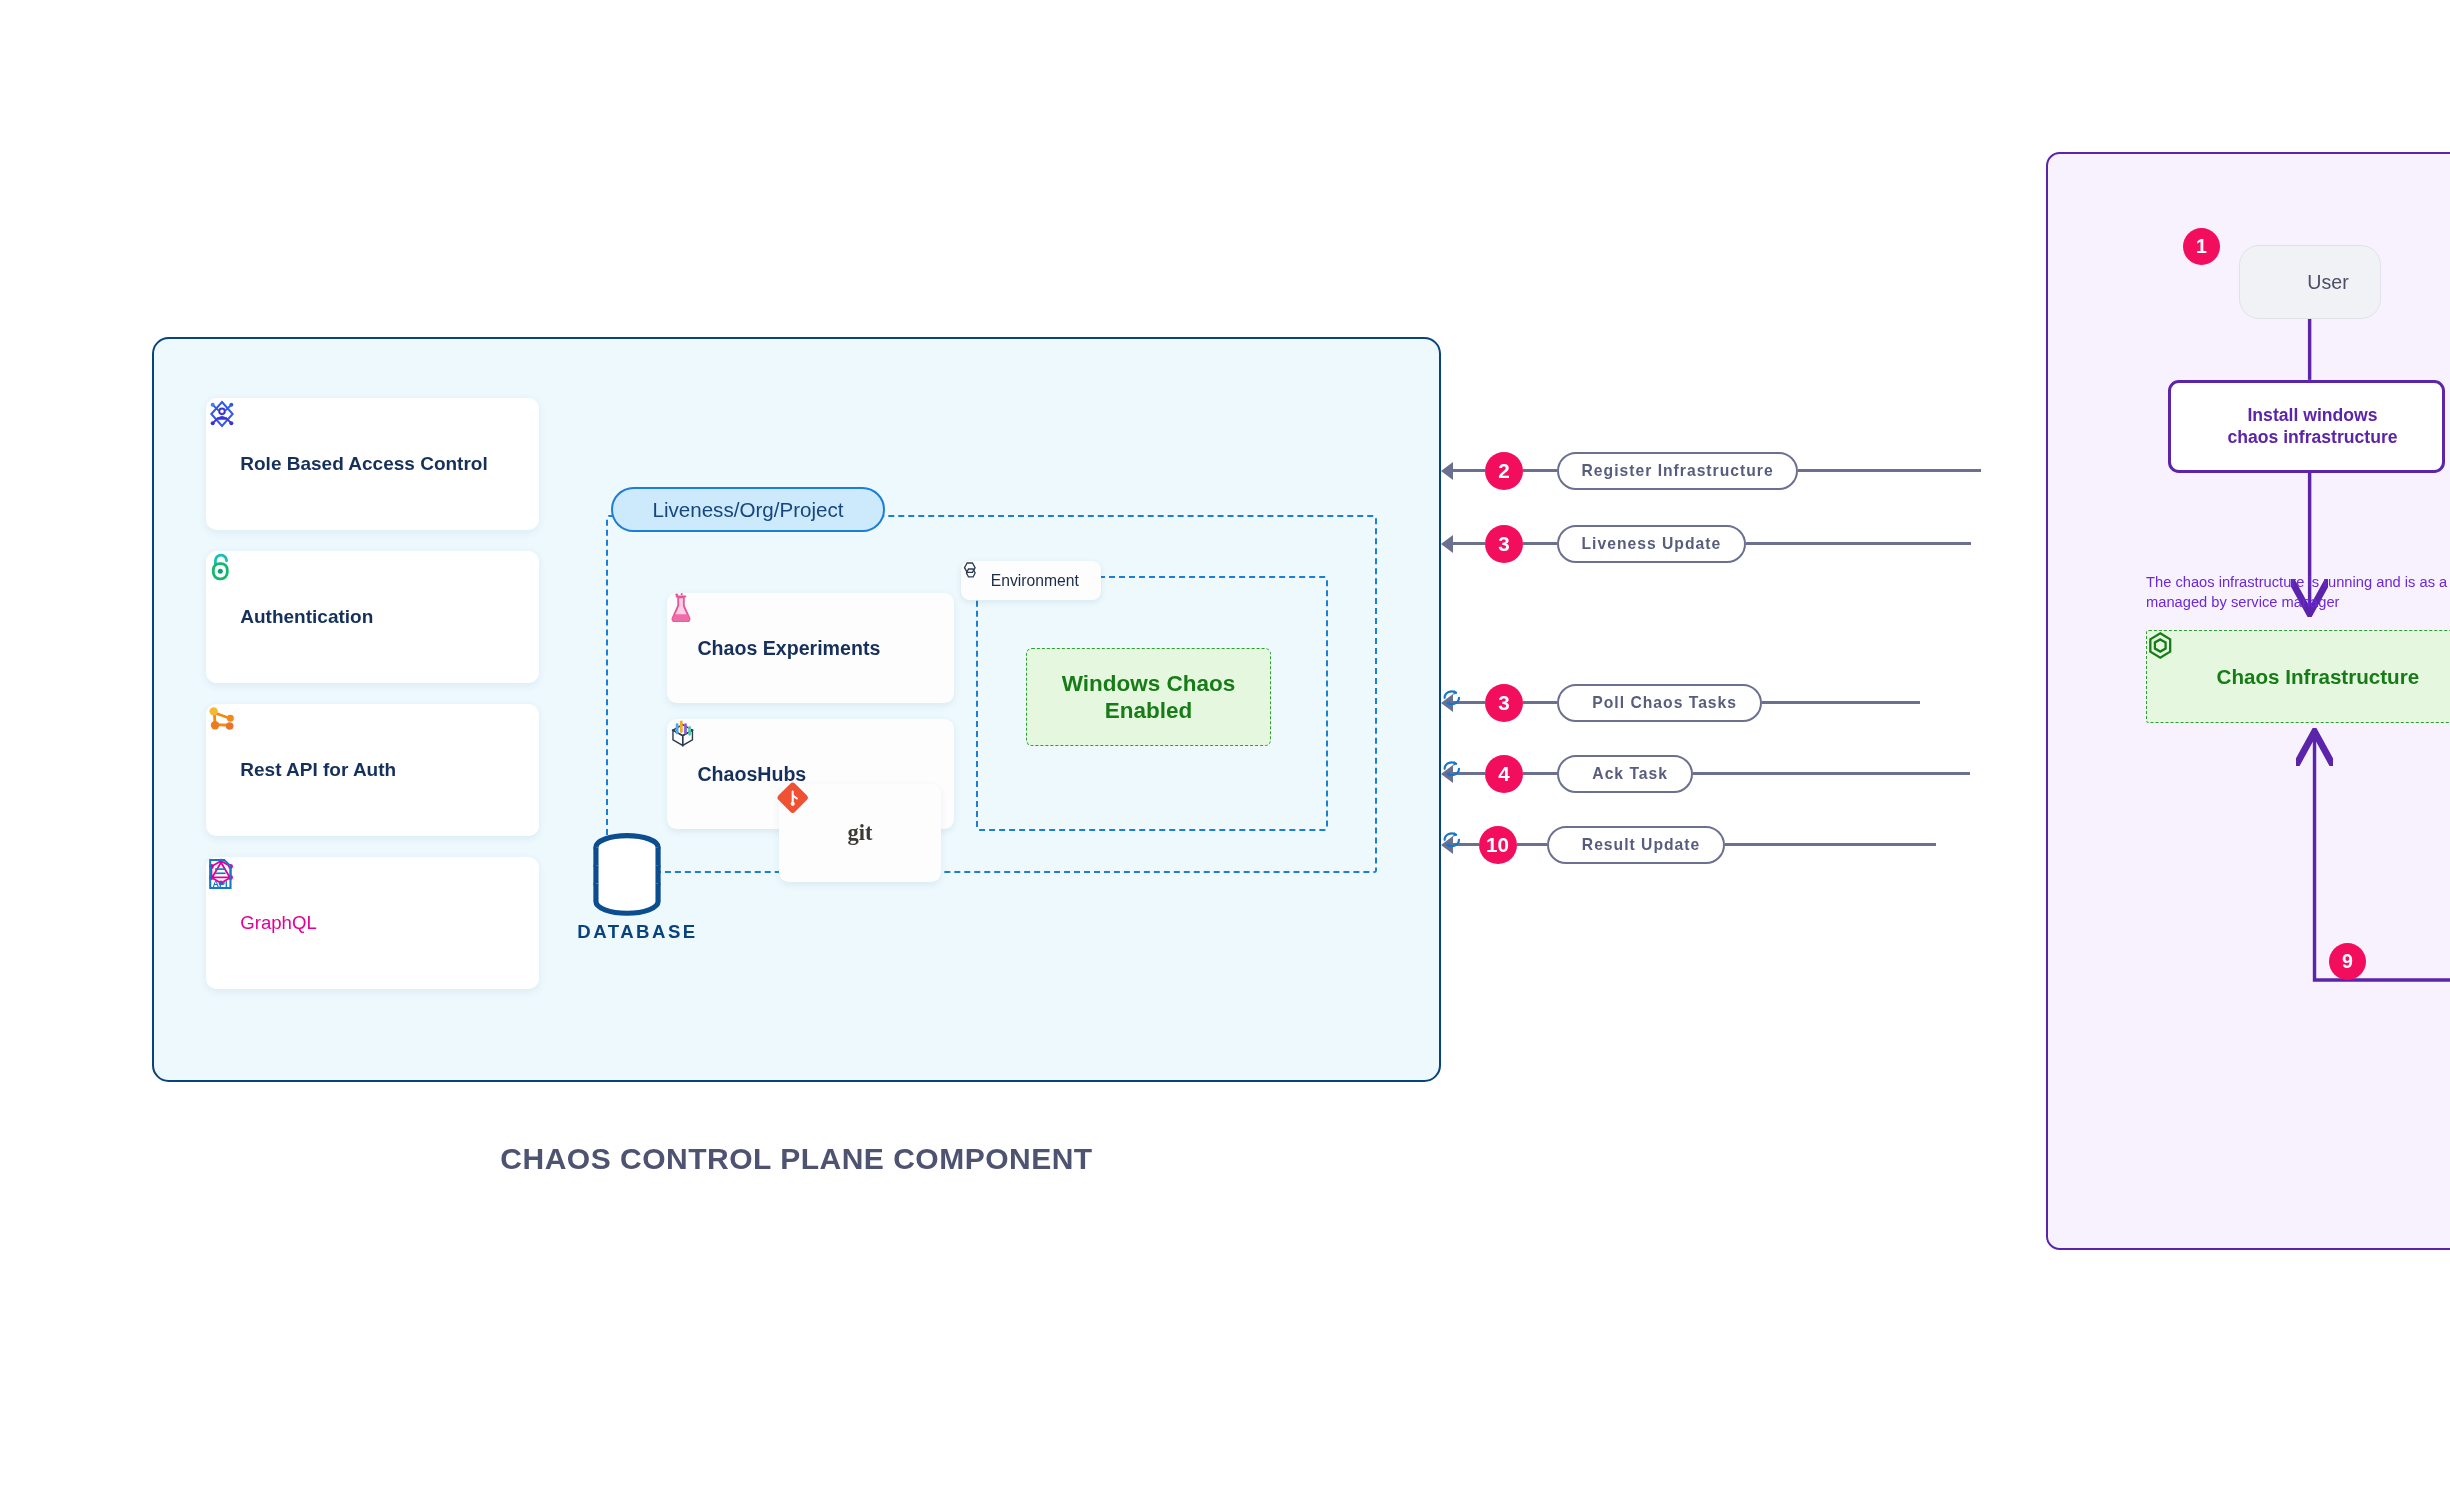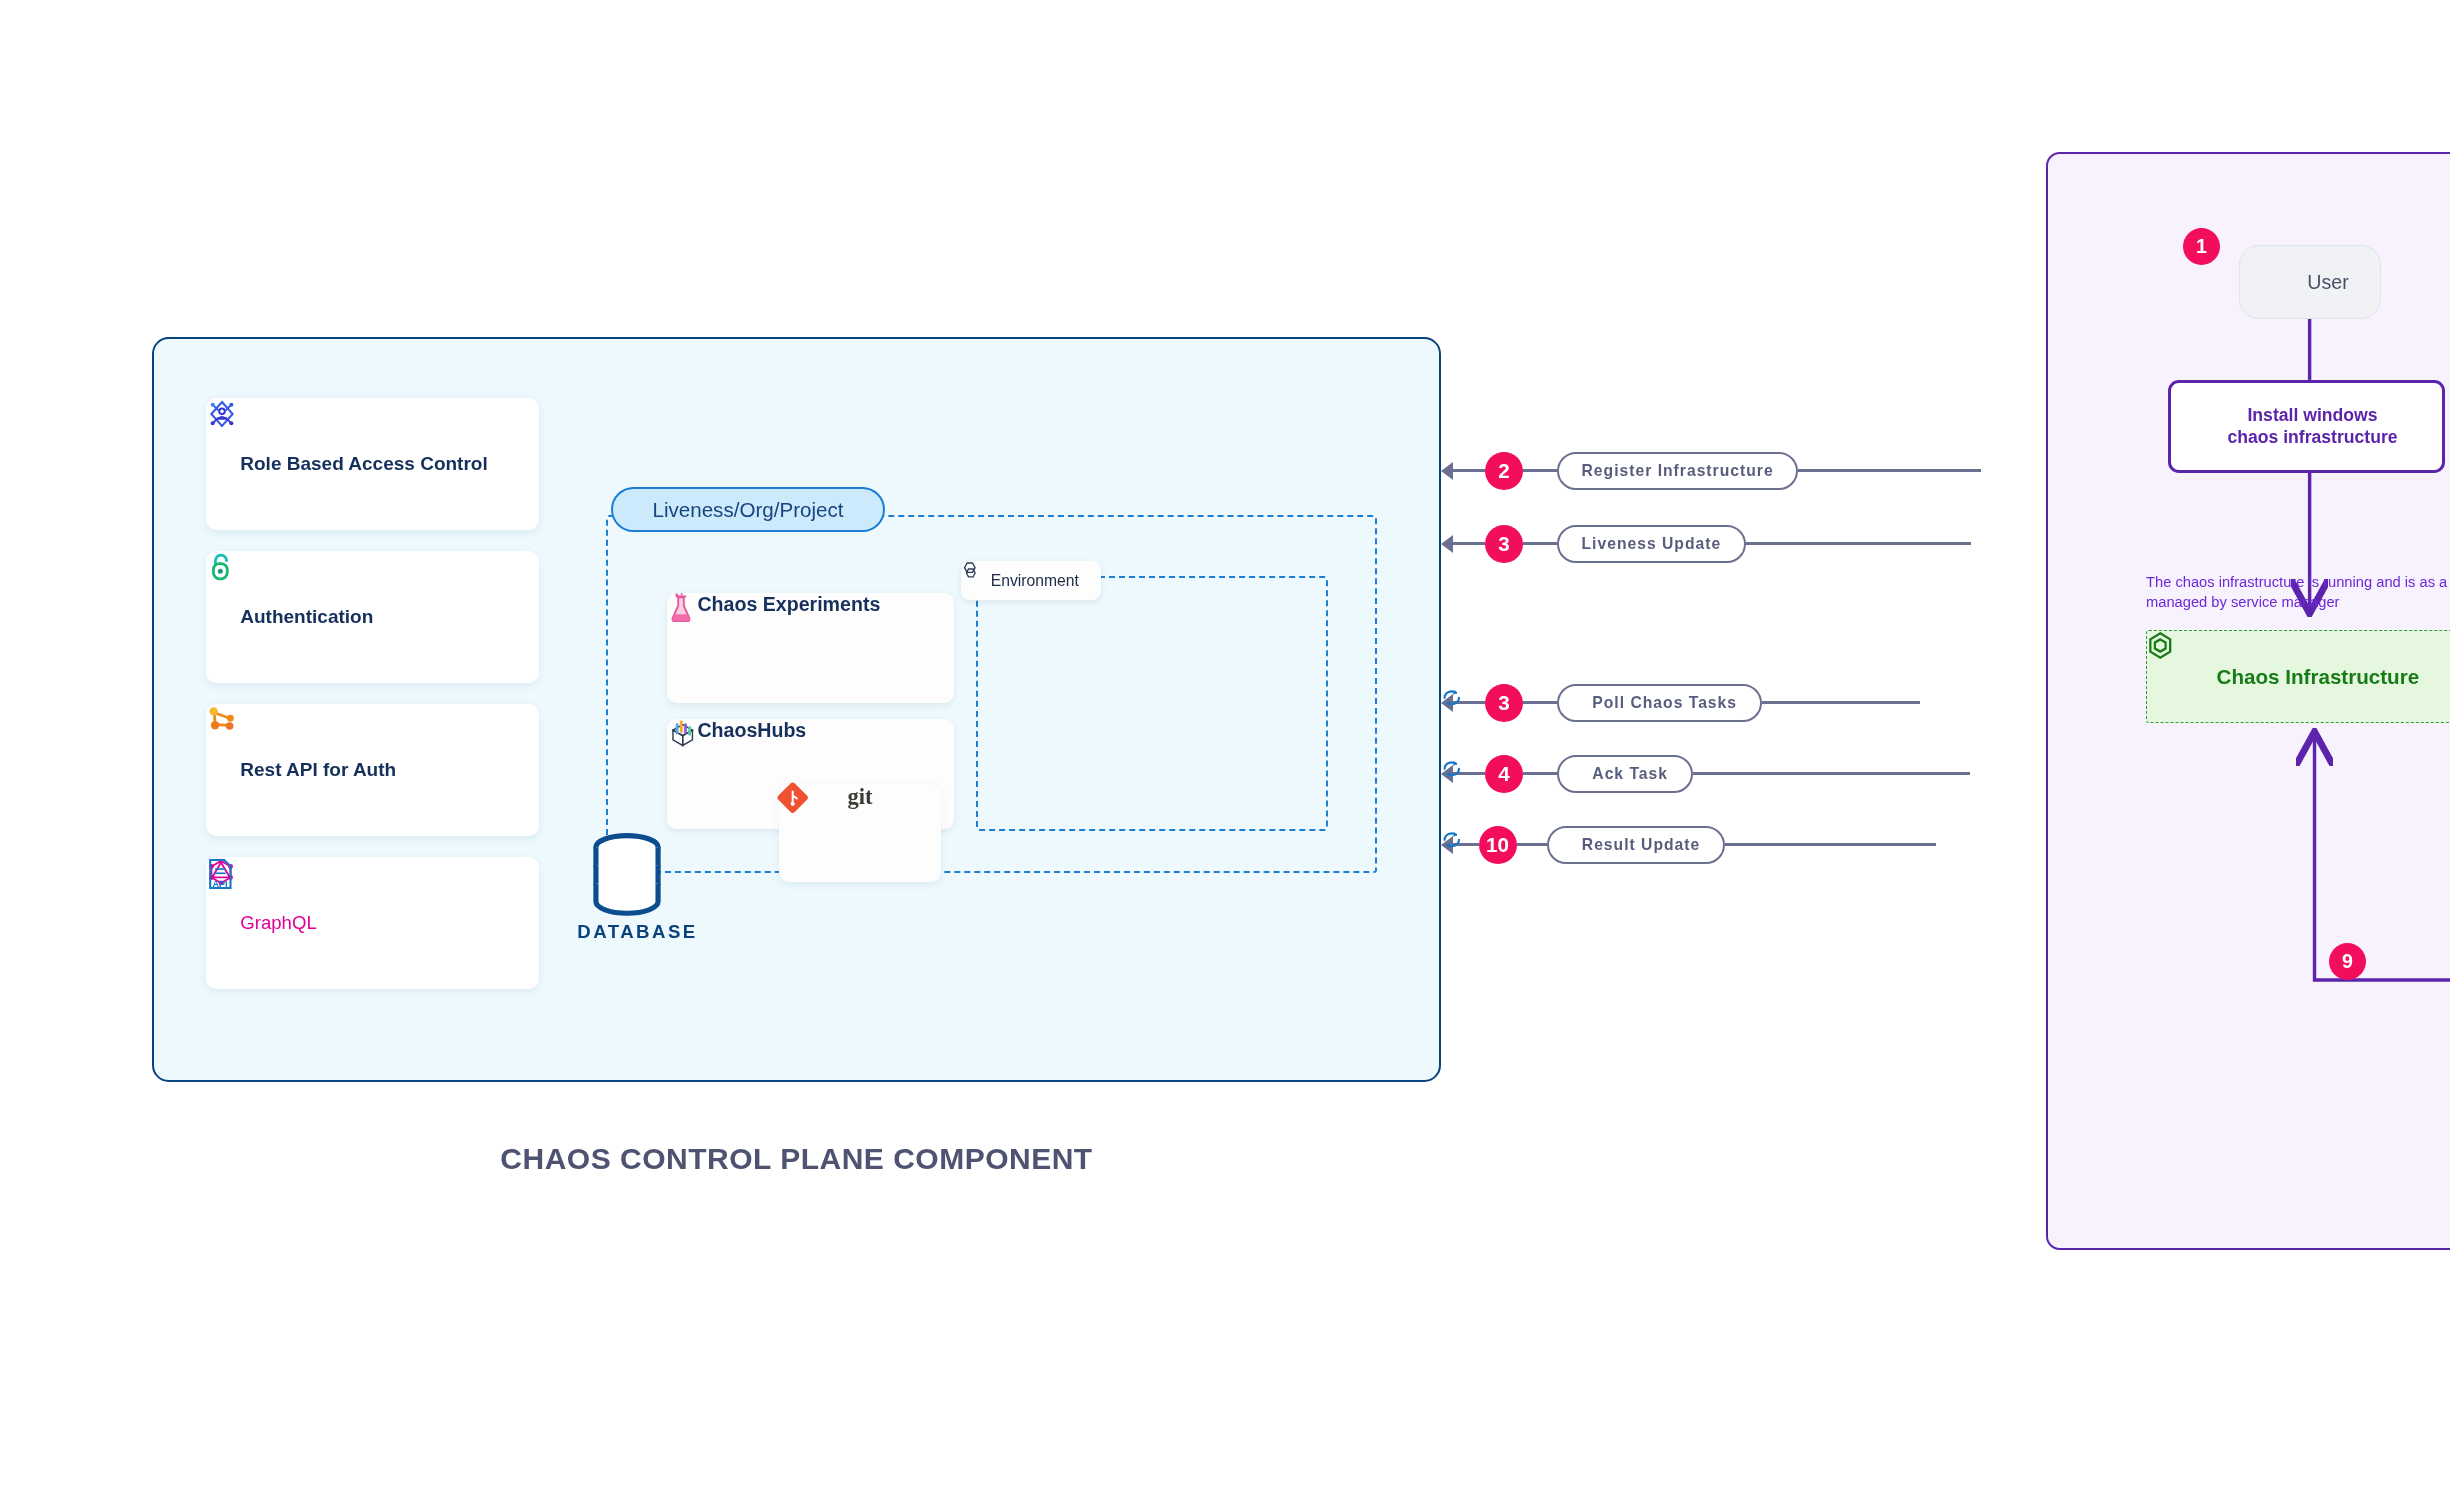--- a/index.html
+++ b/index.html
@@ -31,21 +31,21 @@
   }
   #aop-chip{
     position:absolute;left:611px;top:487px;width:274px;height:45px;
     background:#cdeafc;border:2px solid #1c7ed6;border-radius:22.5px;box-sizing:border-box;
     display:flex;align-items:center;justify-content:center;
     font-size:20.6px;color:#17457e;
   }
   .sub-card{
     position:absolute;width:287px;height:110px;background:#fdfdfe;border-radius:9.8px;
     box-shadow:0 2.5px 7.8px rgba(20,60,110,.08);
-    display:flex;align-items:flex-start;gap:10.8px;padding-left:19.6px;box-sizing:border-box;
+    display:flex;align-items:center;gap:10.8px;padding-left:19.6px;box-sizing:border-box;
   }
   .sub-card .lbl{font-size:19.6px;font-weight:bold;color:#16305c;white-space:nowrap;}
   #sc-exp{left:667px;top:593px;}
   #sc-hub{left:667px;top:719px;}
   #sc-git{left:779px;top:784px;width:162px;height:98px;padding-left:0;justify-content:center;}
 
   #env-region{
     position:absolute;left:976px;top:576px;width:352px;height:255px;
     border:2px dashed #1c7ed6;border-radius:2.9px;box-sizing:border-box;
   }
@@ -237,20 +237,21 @@
   <div id="env-region"></div>
   <div id="env-chip">
     <span>
       <svg width="17.6" height="18.6" viewBox="0 0 26 28">
         <polygon points="9,3 17,3 21,10 17,17 9,17 5,10" fill="none" stroke="#2b3a55" stroke-width="2"></polygon>
         <polygon points="11,12 18,12 21,18 18,24 11,24 8,18" fill="none" stroke="#2b3a55" stroke-width="2"></polygon>
       </svg>
     </span>
     <span>Environment</span>
   </div>
+  <div id="win-chaos">Windows Chaos Enabled</div>
 
   <span id="db-icon">
     <svg width="78" height="88" viewBox="0 0 60 68">
       <ellipse cx="30" cy="11" rx="24" ry="9" fill="#ffffff" stroke="#0b4d8f" stroke-width="4"></ellipse>
       <path d="M6 11 v14 a24 9 0 0 0 48 0 v-14" fill="#ffffff" stroke="#0b4d8f" stroke-width="4"></path>
       <path d="M6 25 v14 a24 9 0 0 0 48 0 v-14" fill="#ffffff" stroke="#0b4d8f" stroke-width="4"></path>
       <path d="M6 39 v14 a24 9 0 0 0 48 0 v-14" fill="#ffffff" stroke="#0b4d8f" stroke-width="4"></path>
     </svg>
   </span>
   <div id="db-label">DATABASE</div>

